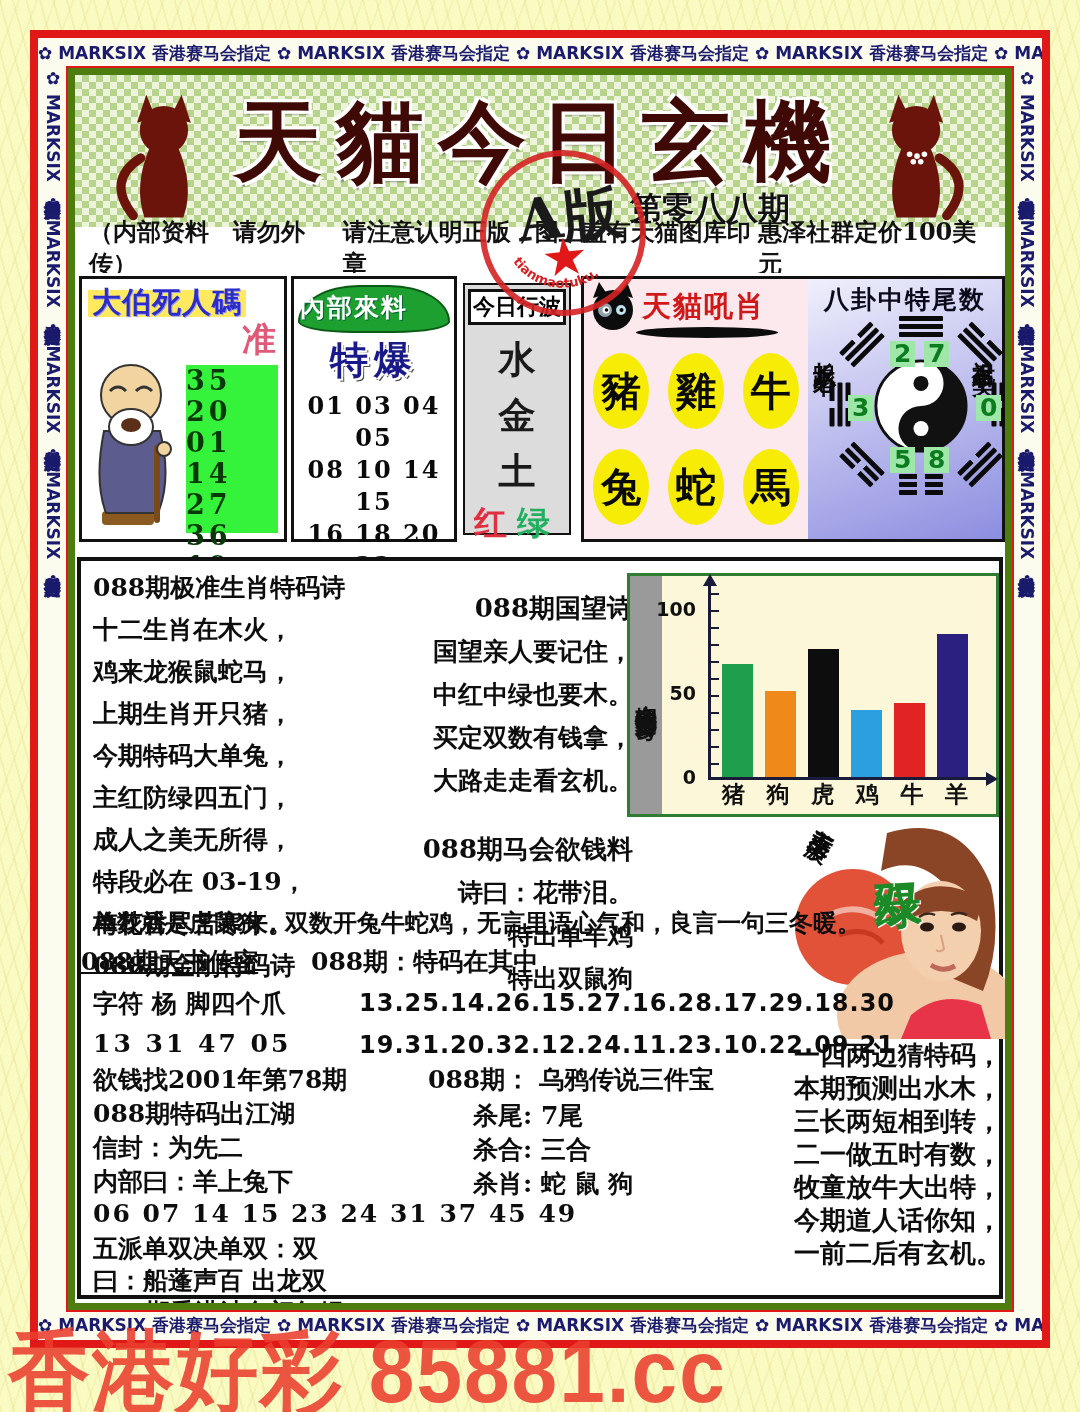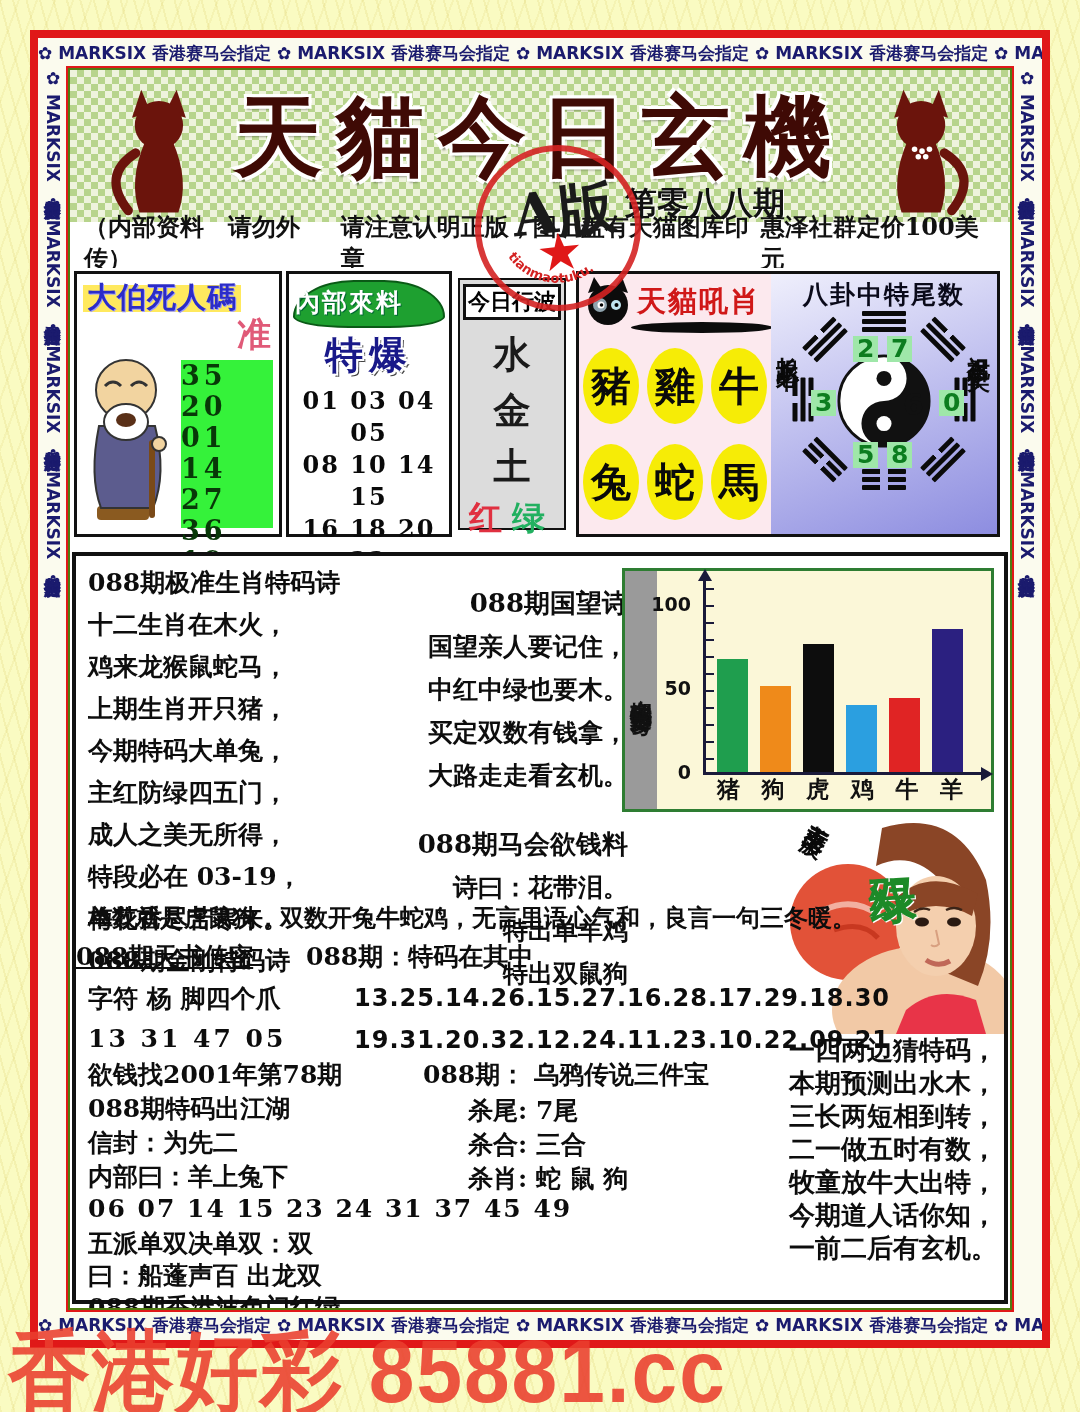--- a/index.html
+++ b/index.html
@@ -15,21 +15,21 @@
     border:8px solid #e01818;background:#fdfdf2;}
   
   .mx{position:absolute;color:#1b1b6e;font-family:"DejaVu Sans","Liberation Sans",sans-serif;
     font-weight:bold;font-size:17px;white-space:nowrap;overflow:hidden;background:#fbfbee;}
   .mx-top{left:0;top:0;right:0;height:30px;line-height:30px;text-align:center;}
   .mx-bottom{left:0;bottom:0;right:0;height:30px;line-height:30px;text-align:center;}
   .mx-left{left:0;top:30px;bottom:30px;width:30px;writing-mode:vertical-rl;text-orientation:mixed;line-height:30px;}
   .mx-right{right:0;top:30px;bottom:30px;width:30px;writing-mode:vertical-rl;text-orientation:mixed;line-height:30px;}
   
   .inner{position:absolute;left:30px;top:30px;right:30px;bottom:30px;
-    border:2px solid #4d7c0f;box-shadow:0 0 0 2px #e01818;background:#ffffff;overflow:hidden;}
+    border:7px solid #4d7c0f;box-shadow:0 0 0 2px #e01818;background:#ffffff;overflow:hidden;}
   
   .header{position:absolute;left:0;top:0;right:0;height:152px;
     background:
       linear-gradient(45deg,#b7d48c 25%,transparent 25% 75%,#b7d48c 75%) 0 0/14px 14px,
       linear-gradient(45deg,#b7d48c 25%,#eef3dc 25% 75%,#b7d48c 75%) 7px 7px/14px 14px;}
   .title{position:absolute;left:120px;right:120px;top:8px;text-align:center;
     font-size:88px;font-weight:bold;color:#3f0a05;letter-spacing:14px;
     text-shadow:-3px -3px 0 #fff,3px -3px 0 #fff,-3px 3px 0 #fff,3px 3px 0 #fff,0 4px 2px rgba(0,0,0,.35);}
   .issue{position:absolute;left:555px;top:112px;font-size:32px;font-weight:bold;color:#111;
     text-shadow:1px 1px 0 #fff;}
@@ -66,21 +66,21 @@
     text-shadow:-2px -2px 0 #fff,2px -2px 0 #fff,-2px 2px 0 #fff,2px 2px 0 #fff,3px 3px 0 #444;margin-top:2px;}
   .b2-rows{margin-top:4px;text-align:center;font-size:24px;font-weight:bold;color:#0a0a0a;line-height:32px;letter-spacing:2px;}
   
   .b3-title{margin:4px auto 0;width:92px;border:3px solid #111;background:#fff;
     font-size:22px;font-weight:bold;text-align:center;line-height:30px;
     font-family:"DejaVu Sans","Liberation Sans",sans-serif;}
   .b3-elems{margin-top:6px;text-align:center;font-size:37px;font-weight:bold;color:#1a1a1a;line-height:56px;}
   .b3-waves{text-align:center;font-size:33px;font-weight:bold;letter-spacing:10px;margin-top:2px;}
   .b3-red{color:#e03040;} .b3-green{color:#22b060;}
   
-  .b4{width:192px;background:#fce9ee;position:relative;}
+  .b4{width:224px;background:#fce9ee;position:relative;}
   .b4-cat{position:absolute;left:3px;top:3px;width:52px;height:52px;}
   .b4-title{position:absolute;left:58px;top:8px;font-size:29px;font-weight:bold;color:#d01818;letter-spacing:2px;}
   .b4-ellipse{position:absolute;left:52px;top:48px;width:142px;height:11px;background:#0c0c0c;border-radius:50%;}
   .b4-grid{position:absolute;left:0;top:64px;right:0;bottom:4px;display:grid;
     grid-template-columns:1fr 1fr 1fr;grid-template-rows:1fr 1fr;justify-items:center;align-items:center;}
   .b4-oval{width:56px;height:76px;background:#f6ec06;border-radius:50%;display:flex;align-items:center;justify-content:center;
     font-size:40px;font-weight:bold;color:#0a0a0a;}
   
   .b5{flex:1;position:relative;background:linear-gradient(160deg,#efeffc 0%,#c3c3f0 45%,#8d8de0 100%);}
   .b5-title{position:absolute;left:0;right:0;top:4px;text-align:center;font-size:25px;font-weight:bold;color:#0a0a1a;letter-spacing:2px;}

